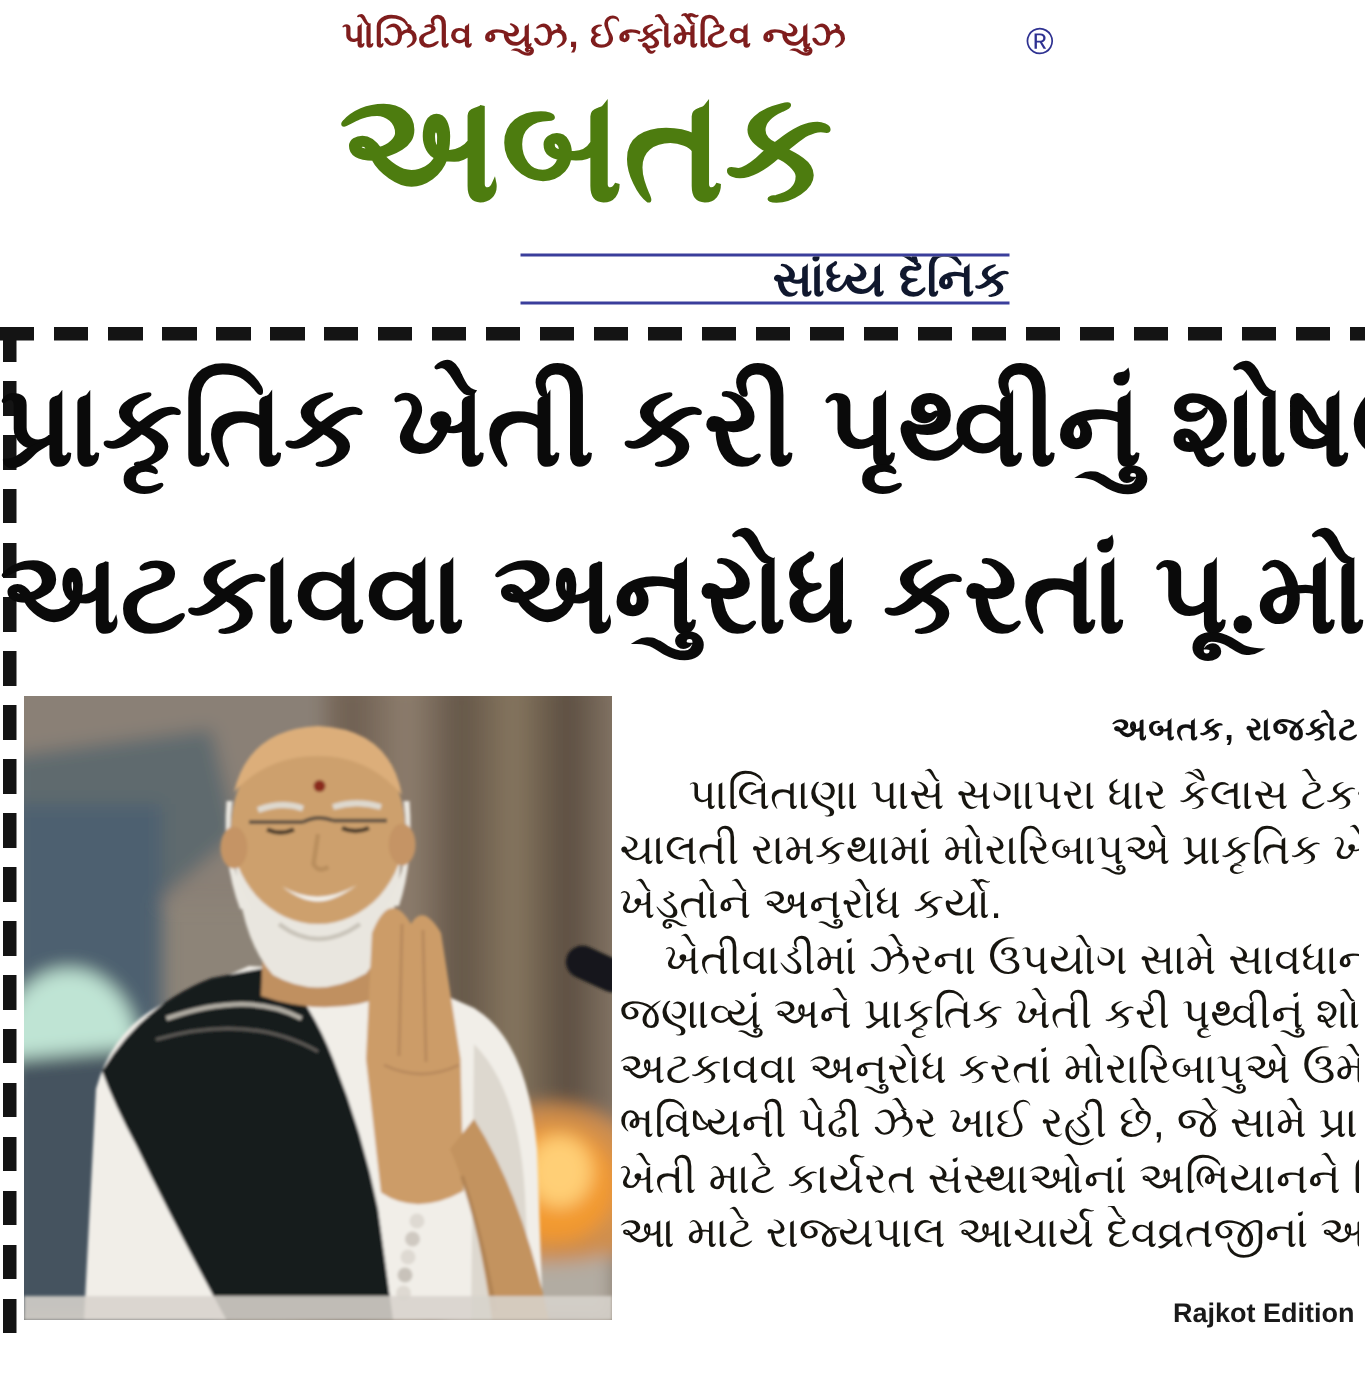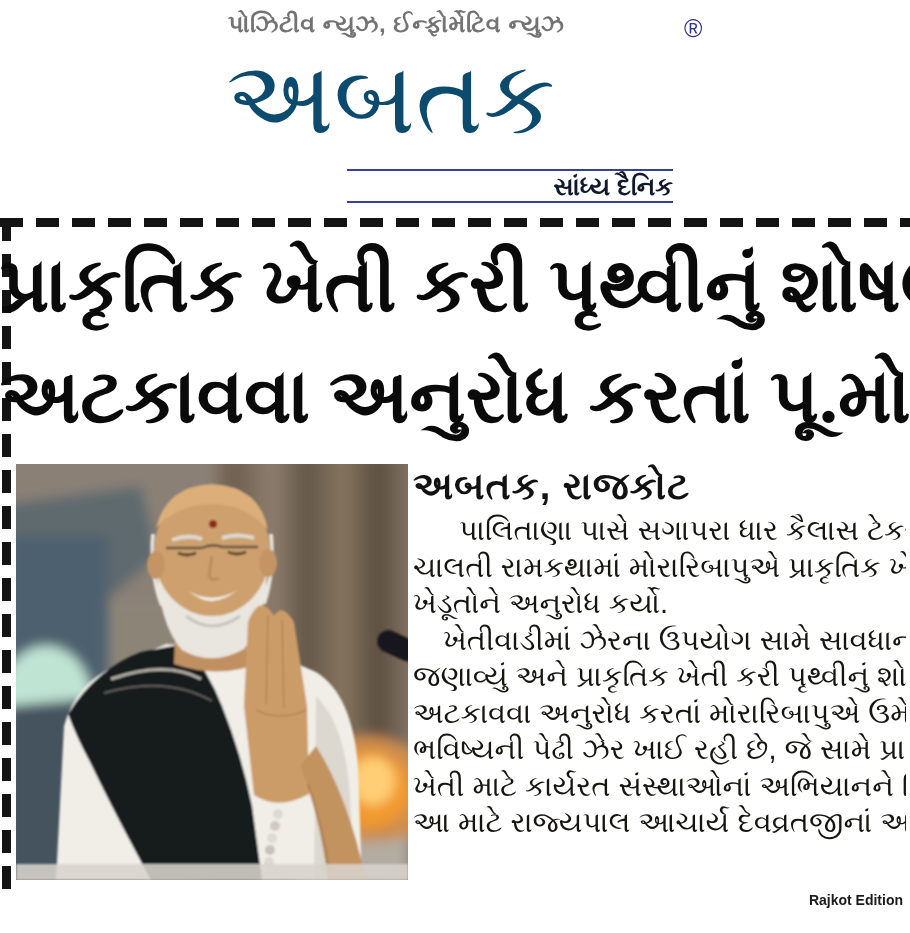--- a/index.html
+++ b/index.html
@@ -3,38 +3,38 @@
 <meta charset="utf-8">
 <style>
   html,body{margin:0;padding:0;background:#ffffff;}
   .page{
     position:relative;width:910px;height:933px;background:#ffffff;
     overflow:hidden;font-family:"Liberation Sans",sans-serif;color:#0d0d0d;
   }
   
   .tagline{
     position:absolute;left:228px;top:10px;width:480px;
-    font-size:24px;font-weight:bold;color:#737373;letter-spacing:0.5px;
+    font-size:24px;font-weight:bold;color:#7f1d1d;letter-spacing:0.5px;
     white-space:nowrap;
   }
   .logo-text{
     position:absolute;left:226px;top:34px;width:450px;height:132px;
-    font-size:102px;line-height:128px;font-weight:normal;color:#0c4a6e;
+    font-size:102px;line-height:128px;font-weight:bold;color:#4d7c0f;
     white-space:nowrap;overflow:hidden;
   }
   .reg-mark{
     position:absolute;left:684px;top:14px;
     font-size:25px;color:#2e3191;font-weight:normal;
   }
   .rule{position:absolute;left:347px;width:326px;height:2px;background:#3a3e9b;}
   .rule-top{top:169px;}
   .rule-bottom{top:201px;}
   .sub-banner-text{
     position:absolute;left:347px;top:171px;width:326px;height:30px;
-    line-height:30px;text-align:right;font-size:25px;font-weight:bold;color:#10182e;
+    line-height:30px;text-align:right;font-size:33px;font-weight:bold;color:#10182e;
     white-space:nowrap;overflow:hidden;
   }
   
   .dash-top{
     position:absolute;left:0;top:218px;width:910px;height:9px;
     background:repeating-linear-gradient(to right,#141414 0 23px,transparent 23px 36px);
   }
   .dash-left{
     position:absolute;left:2px;top:218px;width:9px;height:676px;
     background:repeating-linear-gradient(to bottom,#141414 0 23px,transparent 23px 36px);
@@ -47,36 +47,36 @@
   }
   .hl-line{display:block;white-space:nowrap;}
   
   .photo{position:absolute;left:16px;top:464px;width:392px;height:416px;margin:0;}
   .photo svg{display:block;width:392px;height:416px;}
   
   .text-col{
     position:absolute;left:413px;top:464px;width:493px;height:416px;overflow:hidden;
   }
   .byline{
-    height:44px;line-height:44px;text-align:left;
-    font-size:38px;font-weight:bold;letter-spacing:1px;color:#121212;
+    height:44px;line-height:44px;text-align:right;
+    font-size:22px;font-weight:bold;letter-spacing:1px;color:#121212;
     white-space:nowrap;overflow:hidden;
   }
   .body-lines{margin-top:4px;}
   .bline{
     height:36.5px;line-height:36.5px;font-size:29px;color:#17150f;
     text-align:justify;text-align-last:justify;white-space:nowrap;overflow:hidden;
   }
   .bline.end{text-align:right;text-align-last:left;}
   .bline.indent1{padding-left:46px;}
   .bline.indent2{padding-left:30px;}
   
   .footer{
-    position:absolute;right:7px;top:889px;text-align:right;
-    font-size:14px;font-weight:600;line-height:22.5px;color:#1a1a1a;
+    position:absolute;right:7px;top:864px;text-align:right;
+    font-size:18px;font-weight:600;line-height:22.5px;color:#1a1a1a;
   }
 </style>
 </head>
 <body>
 
 <div class="page">
 
   <header>
     <div class="tagline">પોઝિટીવ ન્યુઝ, ઈન્ફોર્મેટિવ ન્યુઝ</div>
     <div class="logo-text">અબતક</div>

